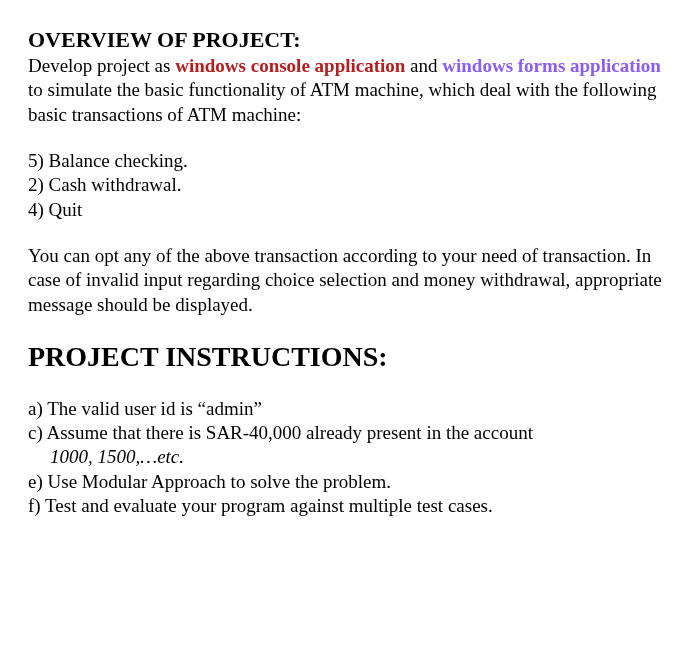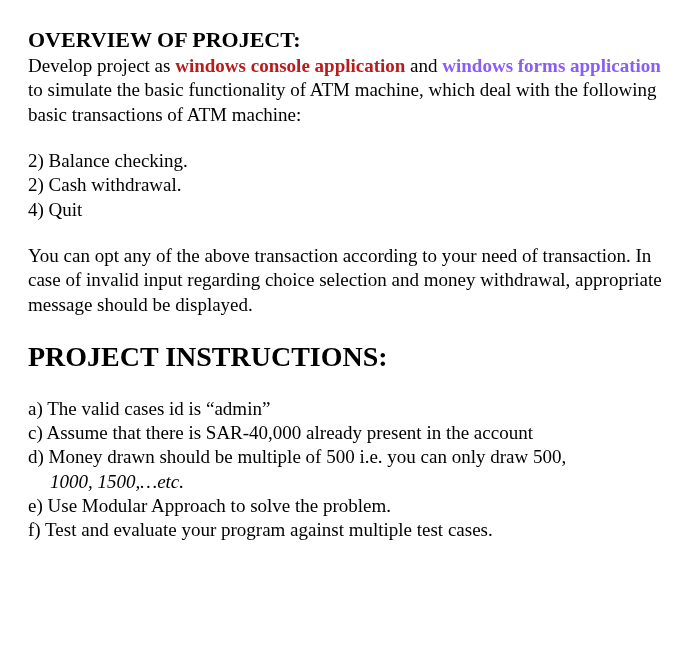--- a/index.html
+++ b/index.html
@@ -58,29 +58,28 @@
 </head>
 <body>
 
 <div class="heading">OVERVIEW OF PROJECT:</div>
 
 <div class="para">
   <span>Develop project as </span><span class="red-bold">windows console application</span><span> and </span><span class="teal-bold">windows forms application</span><span> to simulate the basic functionality of ATM machine, which deal with the following basic transactions of ATM machine:</span>
 </div>
 
 <div class="list">
-  <span class="list-item">2) Balance checking.</span>
+  <span class="list-item">5) Balance checking.</span>
   <span class="list-item">2) Cash withdrawal.</span>
   <span class="list-item">4) Quit</span>
 </div>
 
 <div class="para">You can opt any of the above transaction according to your need of transaction. In case of invalid input regarding choice selection and money withdrawal, appropriate message should be displayed.</div>
 
 <div class="heading2">PROJECT INSTRUCTIONS:</div>
 
 <div class="instructions">
-  <span class="inst-item">a) The valid cases id is “admin”</span>
+  <span class="inst-item">a) The valid user id is “admin”</span>
   <span class="inst-item">c) Assume that there is SAR-40,000 already present in the account</span>
-  <span class="inst-item">d) Money drawn should be multiple of 500 i.e. you can only draw 500,</span>
   <span class="inst-item indent">1000, 1500,…etc.</span>
   <span class="inst-item">e) Use Modular Approach to solve the problem.</span>
   <span class="inst-item">f) Test and evaluate your program against multiple test cases.</span>
 </div>
 
 </body></html>

